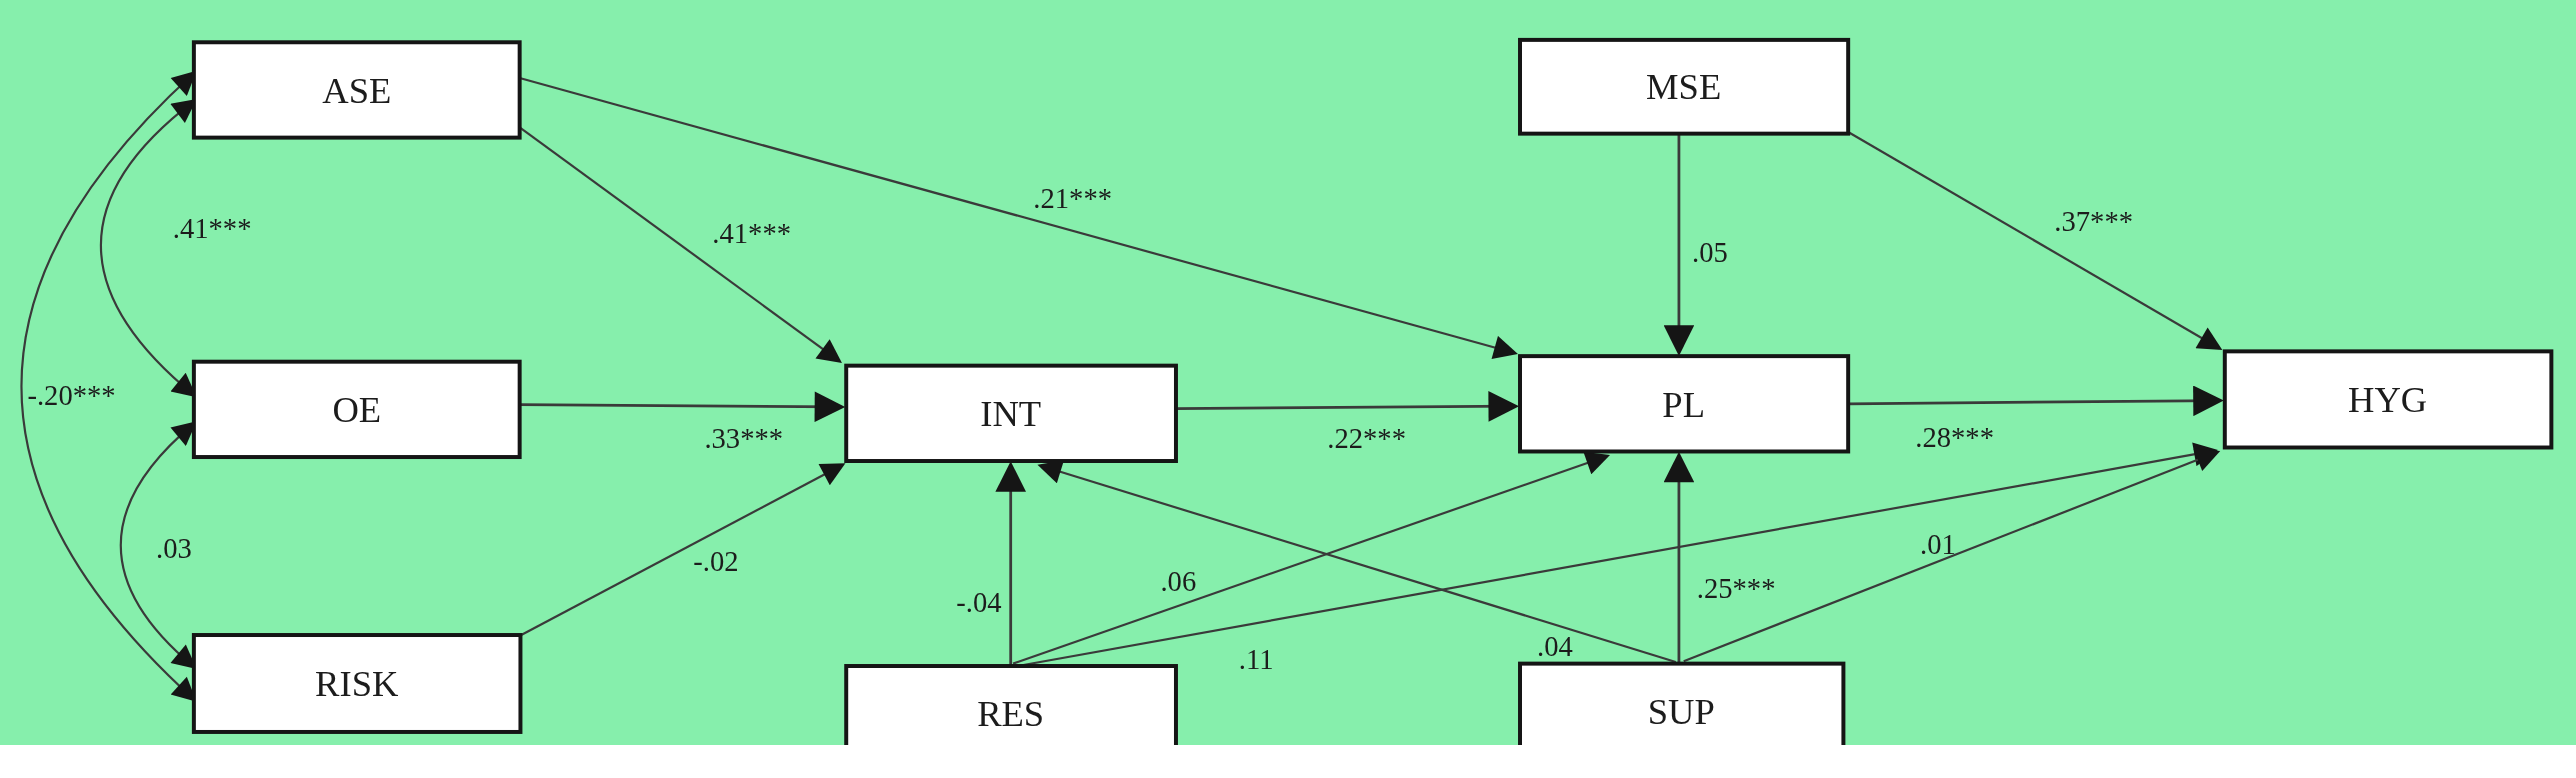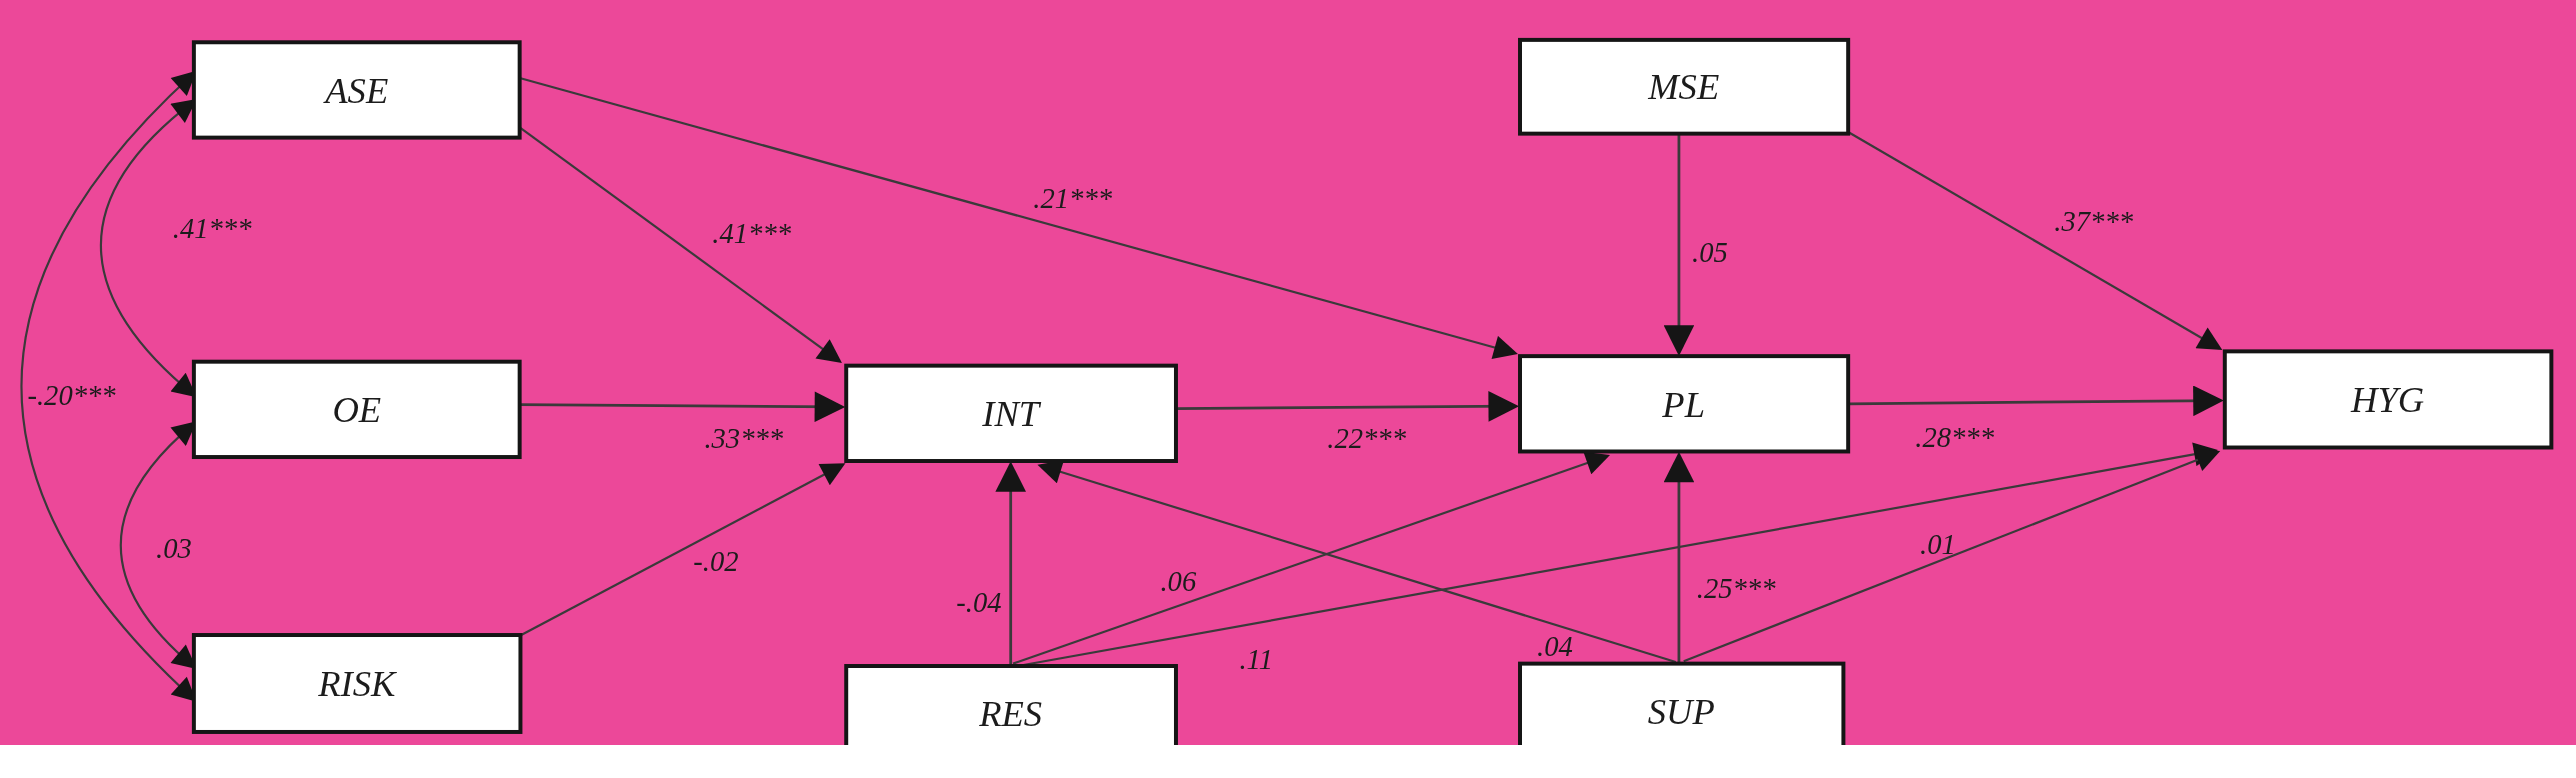--- a/index.html
+++ b/index.html
@@ -3,23 +3,22 @@
 <meta charset="utf-8">
 <style>
   html, body {
     margin: 0;
     padding: 0;
     background: #ffffff;
   }
   .diagram-wrap {
     width: 2576px;
     height: 745px;
-    background: #ec4899;
+    background: #86efac;
     position: relative;
-    font-style: italic;
   }
   svg { display: block; }
   .node-box {
     fill: #ffffff;
     stroke: #151515;
     stroke-width: 5;
   }
   .node-label {
     font-family: "Liberation Serif", "DejaVu Serif", serif;
     font-size: 46px;

